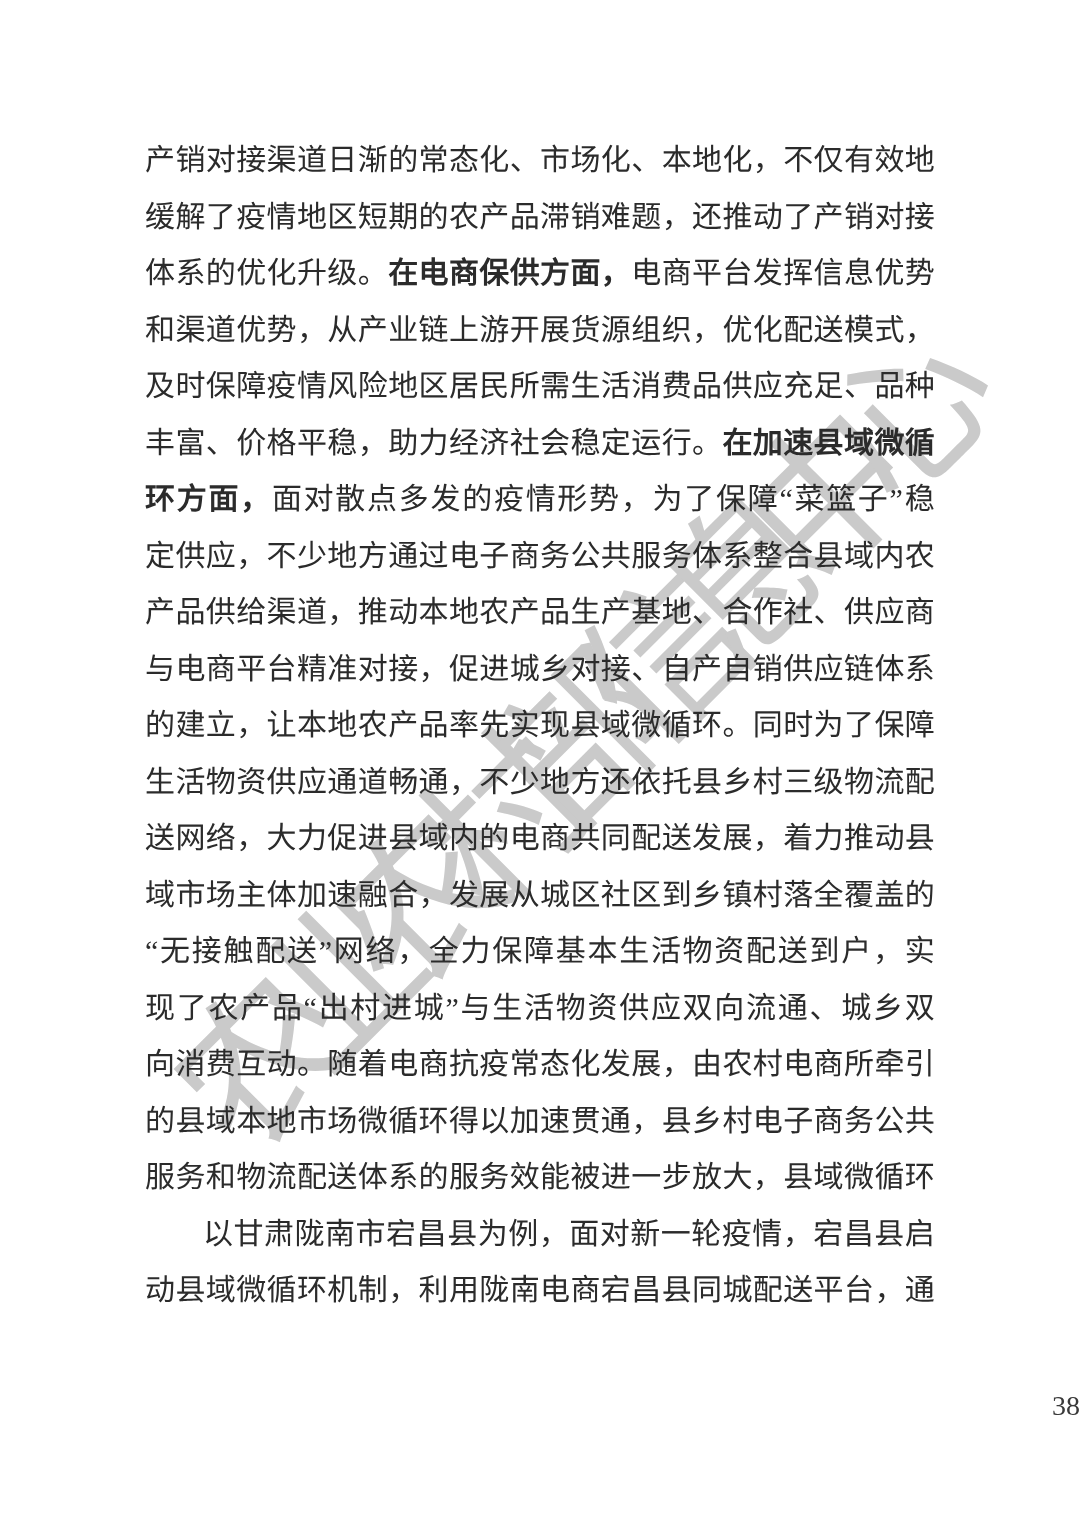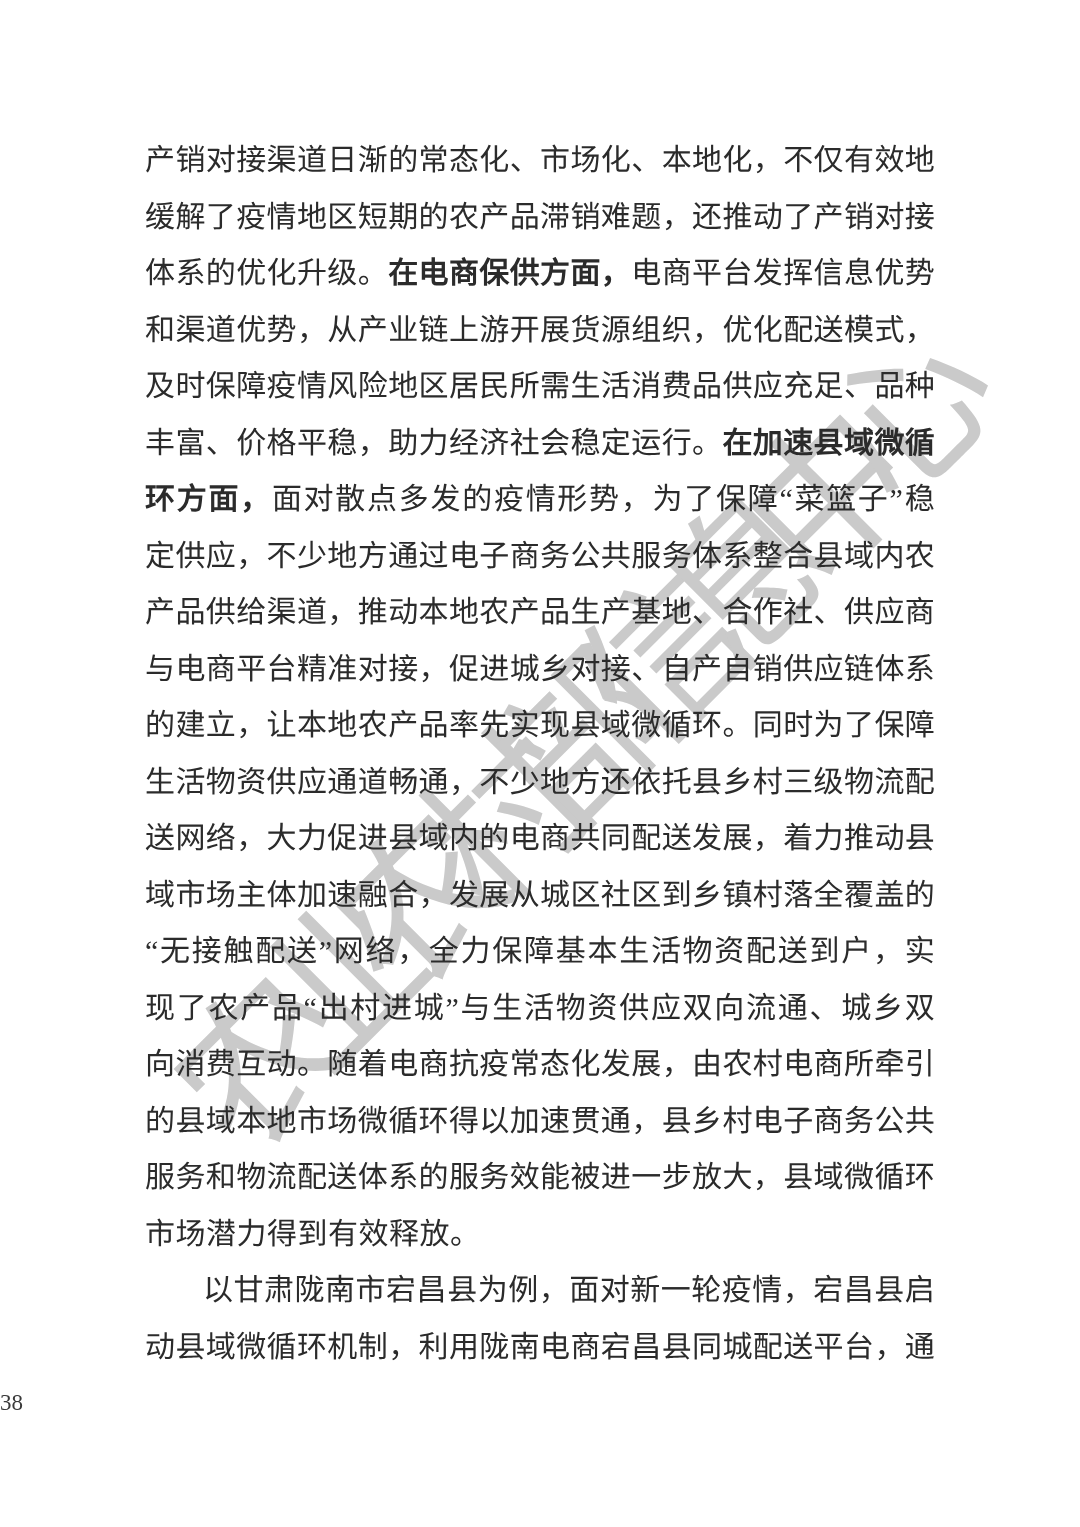--- a/index.html
+++ b/index.html
@@ -54,22 +54,22 @@
     display: block;
     letter-spacing: 0.5px;
   }
   .line span { display: inline-block; }
   .line span.b { font-weight: 700; }
   .page-number {
     position: absolute;
     top: 1390px;
     left: 0;
     width: 100%;
-    text-align: left;
-    font-size: 23px;
+    text-align: right;
+    font-size: 28px;
     color: #3a3a3a;
     z-index: 1;
     font-family: "Liberation Serif", "DejaVu Serif", serif;
   }
 </style>
 </head>
 <body>
 
 <div class="page">
   <div class="watermark">农业农村部信息中心</div>
@@ -600,21 +600,20 @@
         <span>步</span>
         <span>放</span>
         <span>大</span>
         <span>，</span>
         <span>县</span>
         <span>域</span>
         <span>微</span>
         <span>循</span>
         <span>环</span>
       </div>
-      <div class="line flush"><span>市</span><span>场</span><span>潜</span><span>力</span><span>得</span><span>到</span><span>有</span><span>效</span><span>释</span><span>放</span><span>。</span></div>
       <div class="line indent">
         <span>以</span>
         <span>甘</span>
         <span>肃</span>
         <span>陇</span>
         <span>南</span>
         <span>市</span>
         <span>宕</span>
         <span>昌</span>
         <span>县</span>

